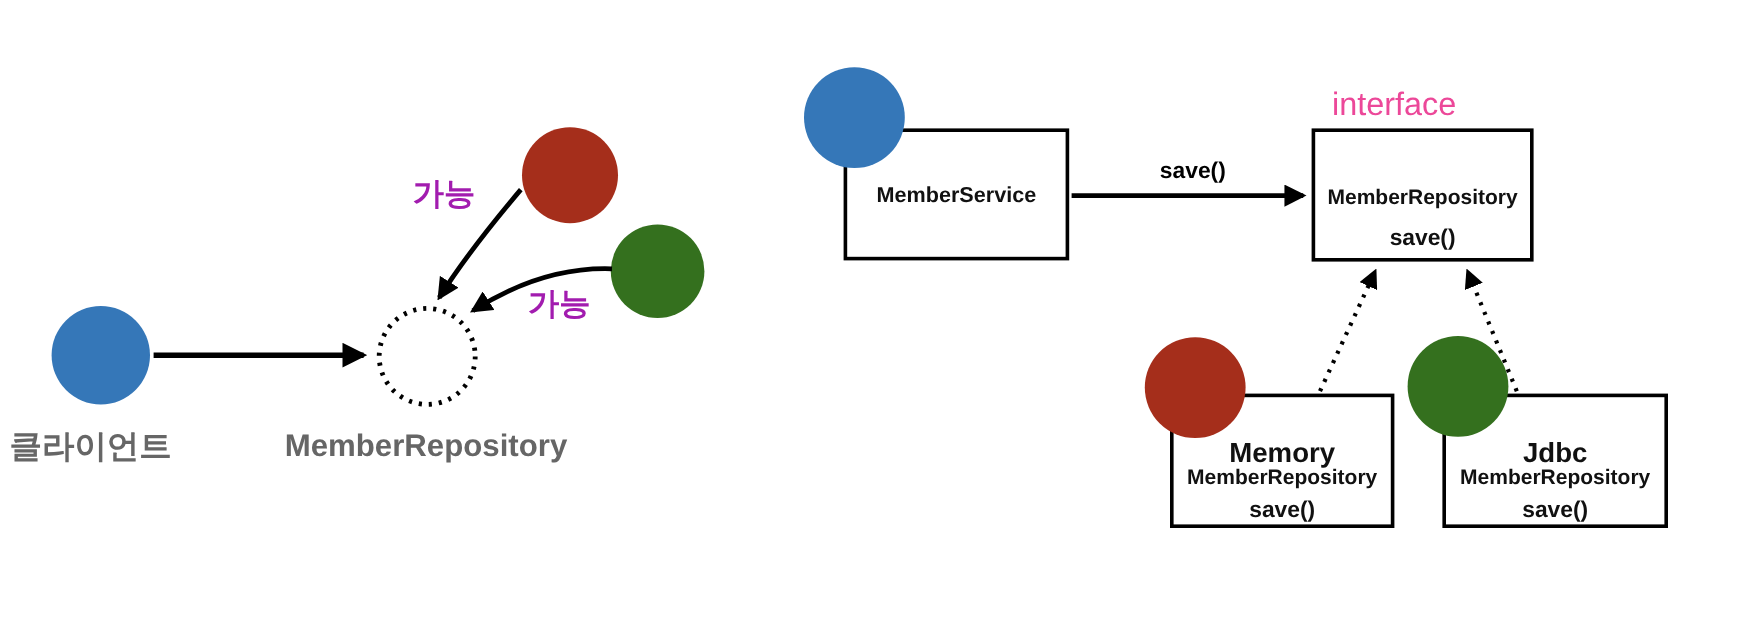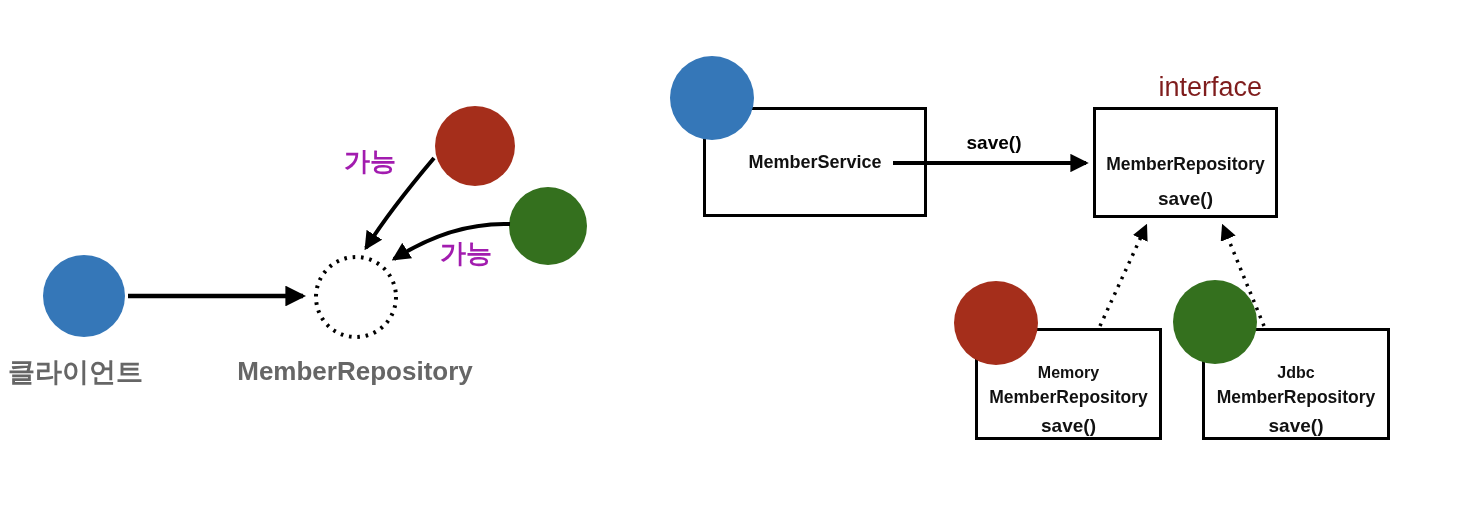--- a/index.html
+++ b/index.html
@@ -8,48 +8,48 @@
     font-family:"Liberation Sans", sans-serif;color:#111111;
   }
   .box{
     position:absolute;box-sizing:border-box;border:3px solid #000;background:#fff;z-index:1;
   }
   .box .ttl,.box .ln{position:absolute;left:0;right:0;text-align:center;white-space:nowrap;}
   .svc-box{display:flex;align-items:center;justify-content:center;}
   .svc-box .ttl{position:static;font-size:18px;font-weight:700;}
   .iface-box .ttl{top:44px;font-size:17.5px;font-weight:700;}
   .iface-box .mth{position:absolute;left:0;right:0;text-align:center;top:78px;font-size:19px;font-weight:700;}
-  .impl-box .l1{top:33px;font-size:16px;font-weight:700;}
+  .impl-box .l1{top:33px;font-size:23px;font-weight:700;}
   .impl-box .l2{top:56px;font-size:17.5px;font-weight:700;}
   .impl-box .mth{position:absolute;left:0;right:0;text-align:center;top:84px;font-size:19px;font-weight:700;}
   .lbl{position:absolute;z-index:2;white-space:nowrap;}
   .lbl-gray{color:#666666;font-weight:700;}
   .lbl-possible{color:#a21caf;font-weight:700;font-size:26px;}
   .lbl-client{font-size:27px;left:8px;top:354px;width:130px;text-align:center;}
   .lbl-repo{font-size:26px;left:230px;top:356px;width:250px;text-align:center;}
   .lbl-possible1{left:344px;top:144px;}
   .lbl-possible2{left:440px;top:236px;}
-  .lbl-interface{left:1110px;top:72px;width:152px;text-align:right;font-size:27px;font-weight:400;color:#7f1d1d;}
+  .lbl-interface{left:1110px;top:72px;width:152px;text-align:left;font-size:27px;font-weight:400;color:#ec4899;}
   .lbl-save{left:938px;top:132px;width:112px;text-align:center;font-size:19px;font-weight:700;color:#000;}
   svg.overlay{position:absolute;left:0;top:0;z-index:3;pointer-events:none;}
 </style>
 </head>
 <body>
 
 <div class="canvas">
 
   <div class="lbl lbl-gray lbl-client">클라이언트</div>
   <div class="lbl lbl-gray lbl-repo">MemberRepository</div>
   <div class="lbl lbl-possible lbl-possible1">가능</div>
   <div class="lbl lbl-possible lbl-possible2">가능</div>
 
   <div class="lbl lbl-interface">interface</div>
   <div class="lbl lbl-save">save()</div>
 
-  <div class="box svc-box" style="left:703px;top:107px;width:224px;height:110px;">
+  <div class="box svc-box" style="left:703px;top:107px;width:188px;height:110px;">
     <span class="ttl">MemberService</span>
   </div>
 
   <div class="box iface-box" style="left:1093px;top:107px;width:185px;height:111px;">
     <span class="ttl">MemberRepository</span>
     <span class="mth">save()</span>
   </div>
 
   <div class="box impl-box" style="left:975px;top:328px;width:187px;height:112px;">
     <span class="ln l1">Memory</span>

